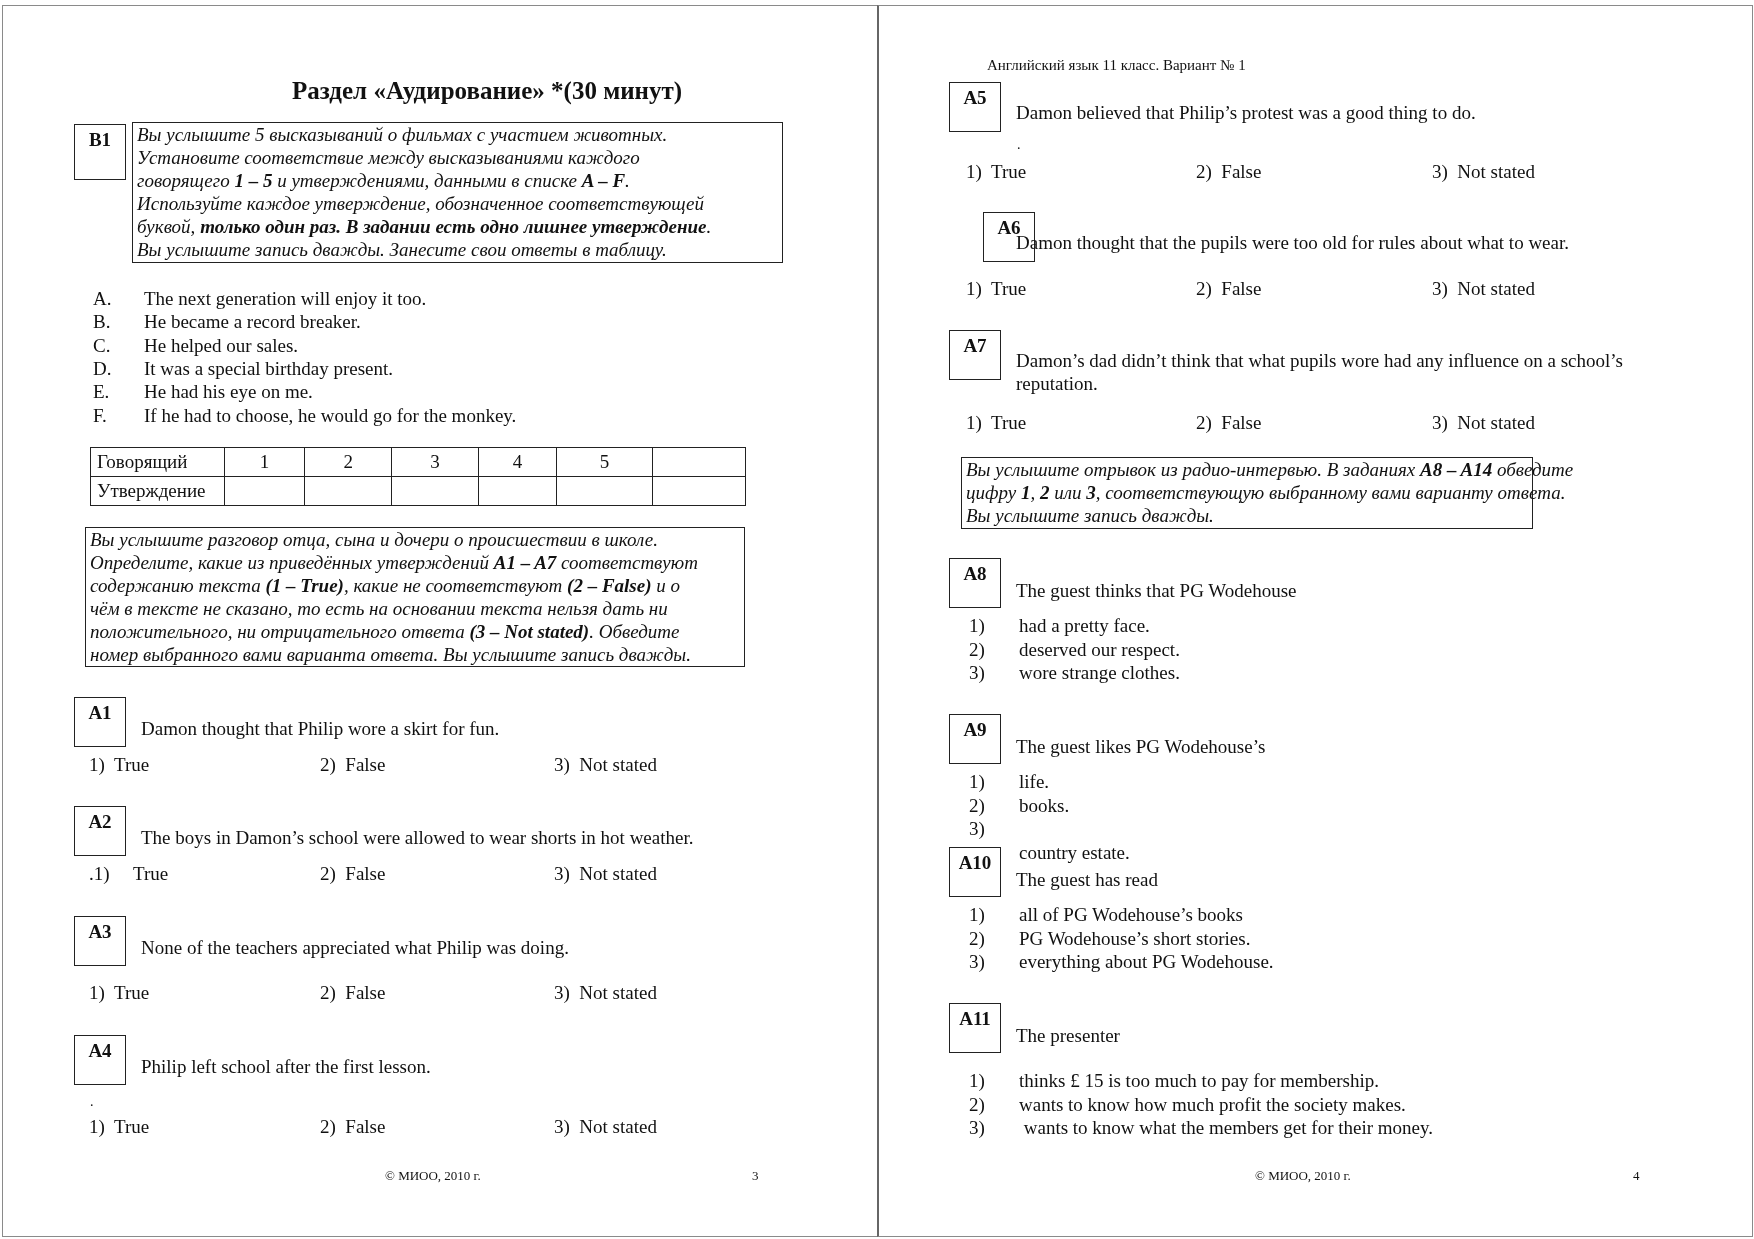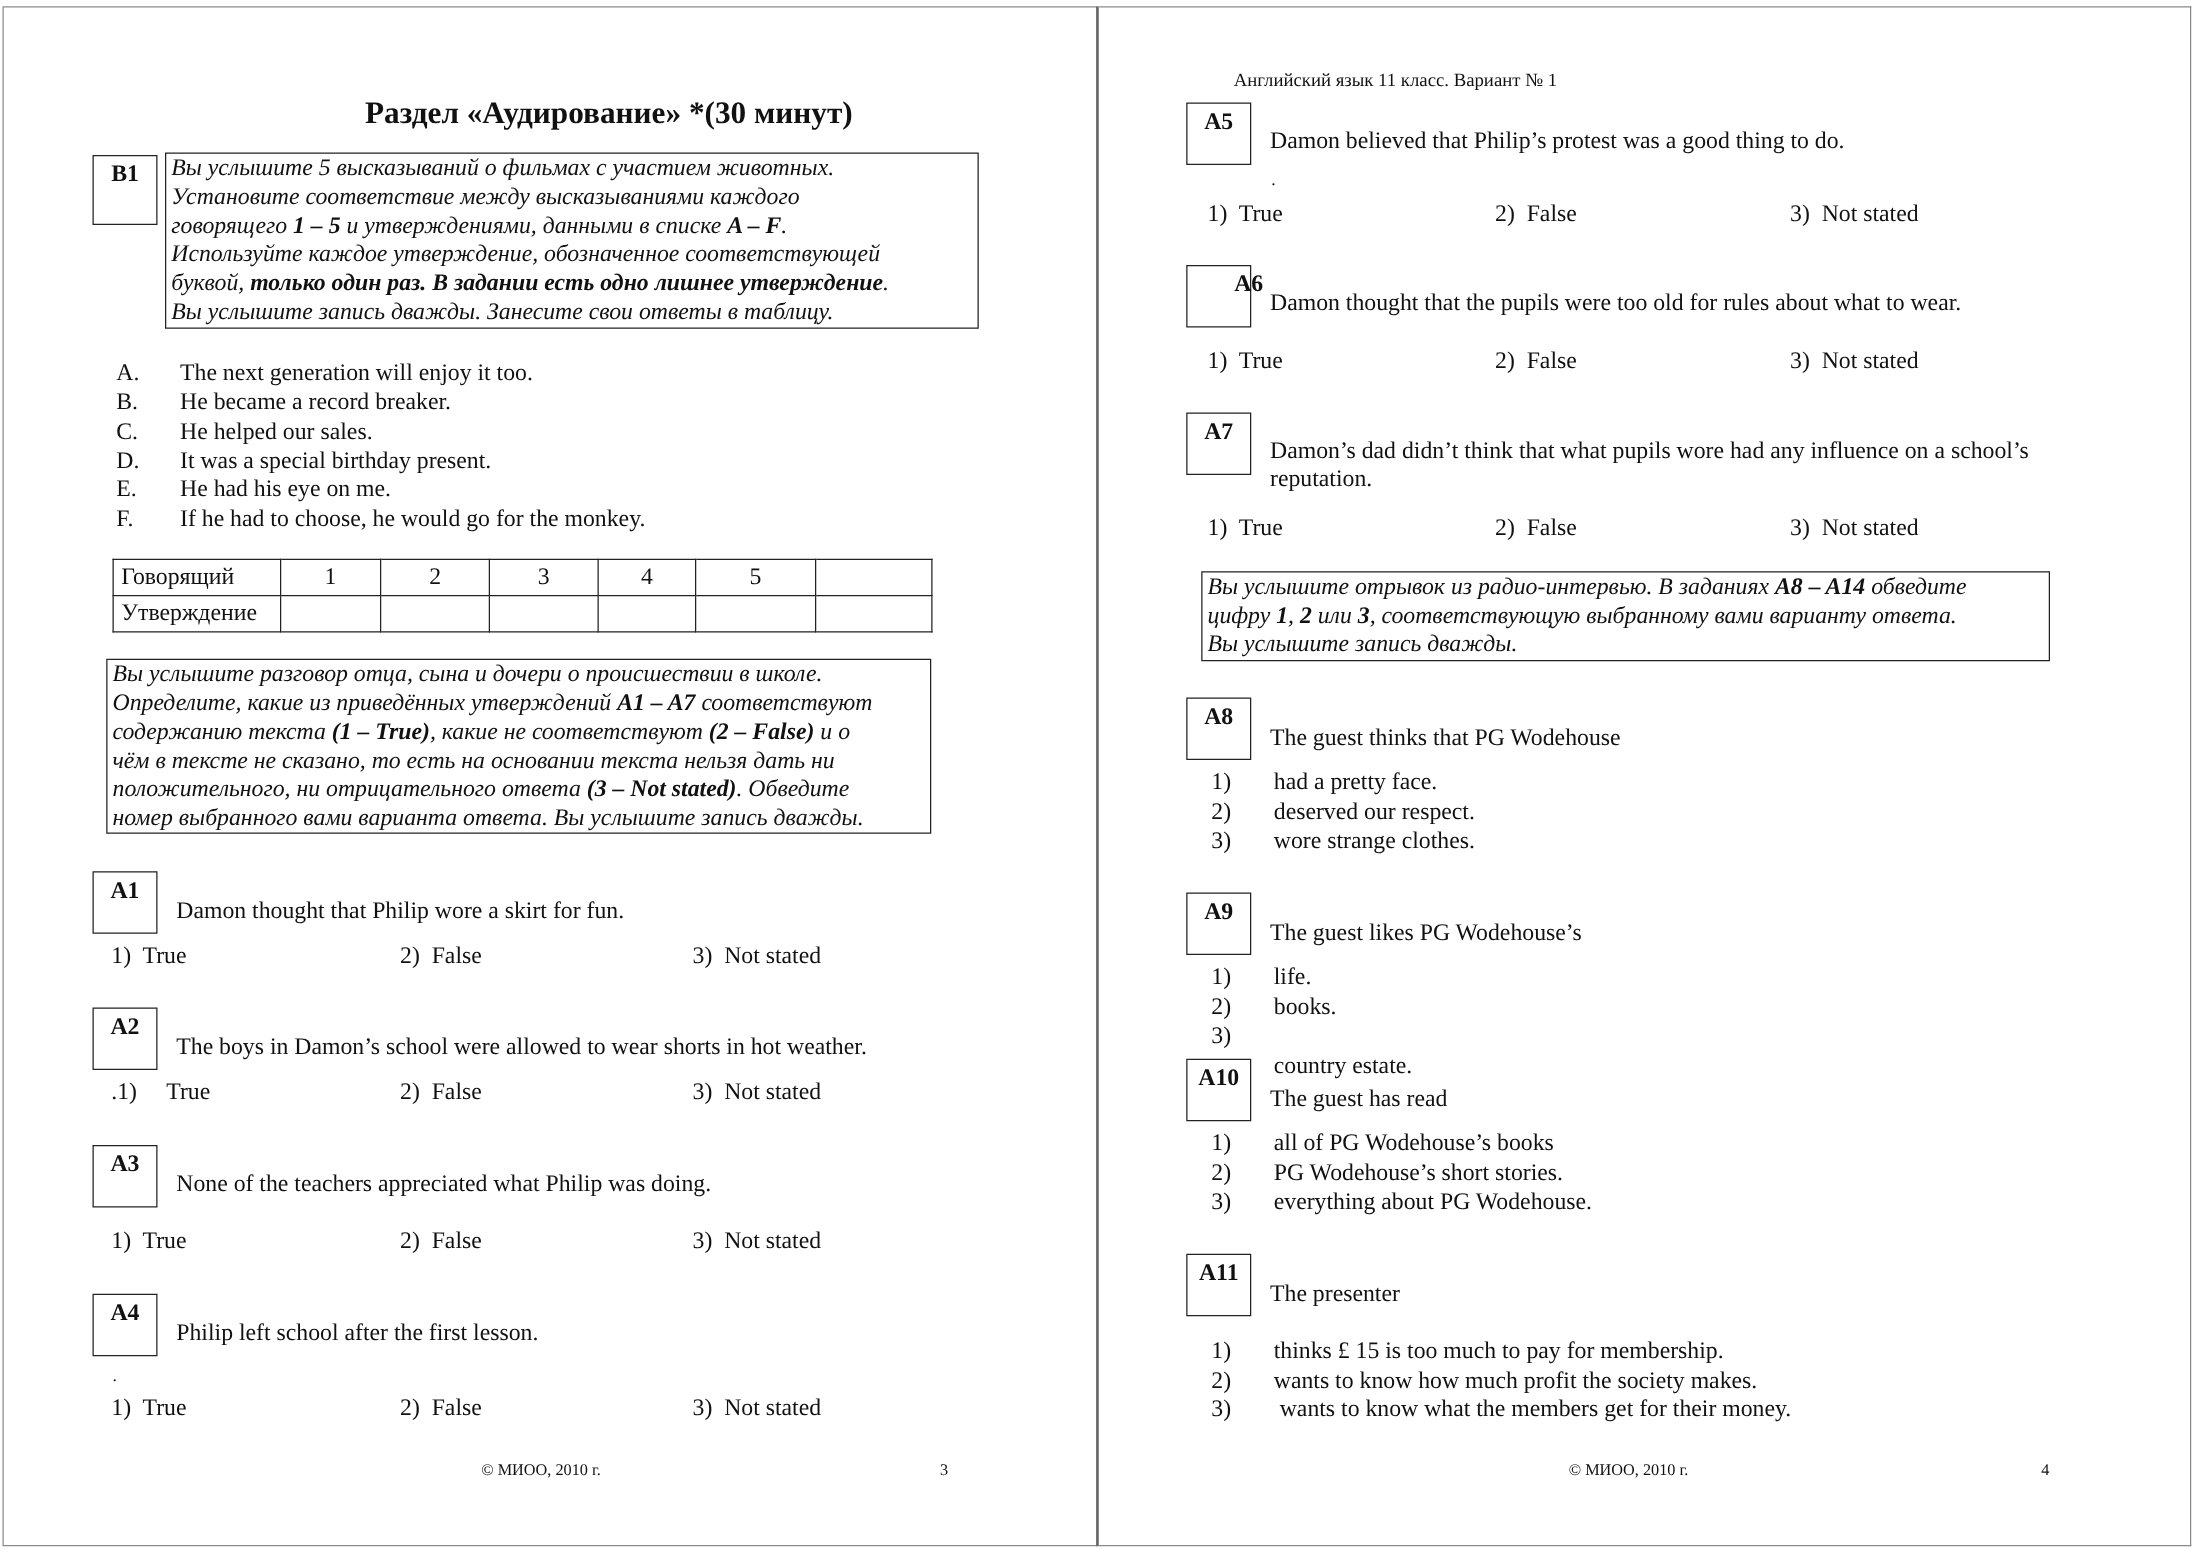--- a/index.html
+++ b/index.html
@@ -128,38 +128,38 @@
 
 <div id="right-tf">
     <div class="qbox" style="left: 949px; top: 82px;">
       <div class="qlabel">A5</div>
     </div>
     <div class="abs t" style="left: 1016px; top: 101px;">Damon believed that Philip’s protest was a good thing to do.</div>
     <div class="opt" style="left: 966px; top: 161px; white-space: pre;">1)  True</div>
     <div class="opt" style="left: 1196px; top: 161px; white-space: pre;">2)  False</div>
     <div class="opt" style="left: 1432px; top: 161px; white-space: pre;">3)  Not stated</div>
     <div class="dot" style="left: 1017px; top: 137px;">.</div>
-    <div class="qbox" style="left: 949px; top: 212px; padding-left: 24px;">
+    <div class="qbox" style="left: 983px; top: 212px;">
       <div class="qlabel">A6</div>
     </div>
     <div class="abs t" style="left: 1016px; top: 231px;">Damon thought that the pupils were too old for rules about what to wear.</div>
     <div class="opt" style="left: 966px; top: 278px; white-space: pre;">1)  True</div>
     <div class="opt" style="left: 1196px; top: 278px; white-space: pre;">2)  False</div>
     <div class="opt" style="left: 1432px; top: 278px; white-space: pre;">3)  Not stated</div>
     <div class="qbox" style="left: 949px; top: 330px;">
       <div class="qlabel">A7</div>
     </div>
     <div class="abs t" style="left: 1016px; top: 349px;">Damon’s dad didn’t think that what pupils wore had any influence on a school’s</div>
     <div class="abs t" style="left: 1016px; top: 372px;">reputation.</div>
     <div class="opt" style="left: 966px; top: 412px; white-space: pre;">1)  True</div>
     <div class="opt" style="left: 1196px; top: 412px; white-space: pre;">2)  False</div>
     <div class="opt" style="left: 1432px; top: 412px; white-space: pre;">3)  Not stated</div>
   </div>
 
-<div class="instr" id="radio-instr" style="left:961px;top:457px;width:679px;height:72px;">
+<div class="instr" id="radio-instr" style="left:961px;top:457px;width:572px;height:72px;">
     <div style="white-space: nowrap;">Вы услышите отрывок из радио-интервью. В заданиях <b>A8 – A14</b> обведите</div>
     <div style="white-space: nowrap;">цифру <b>1</b>, <b>2</b> или <b>3</b>, соответствующую выбранному вами варианту ответа.</div>
     <div style="white-space: nowrap;">Вы услышите запись дважды.</div>
   </div>
 
 <div id="right-mc">
     <div class="qbox" style="left: 949px; top: 558px;">
       <div class="qlabel">A8</div>
     </div>
     <div class="abs t" style="left: 1016px; top: 579px;">The guest thinks that PG Wodehouse</div>

